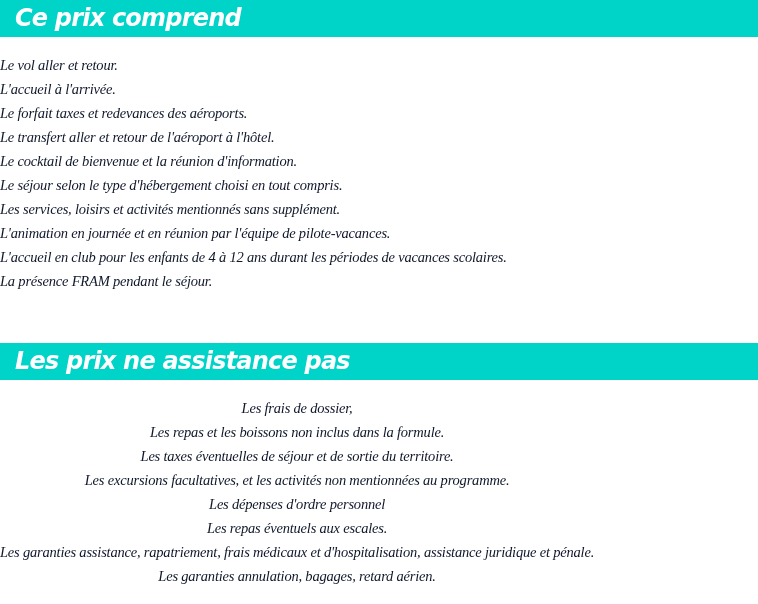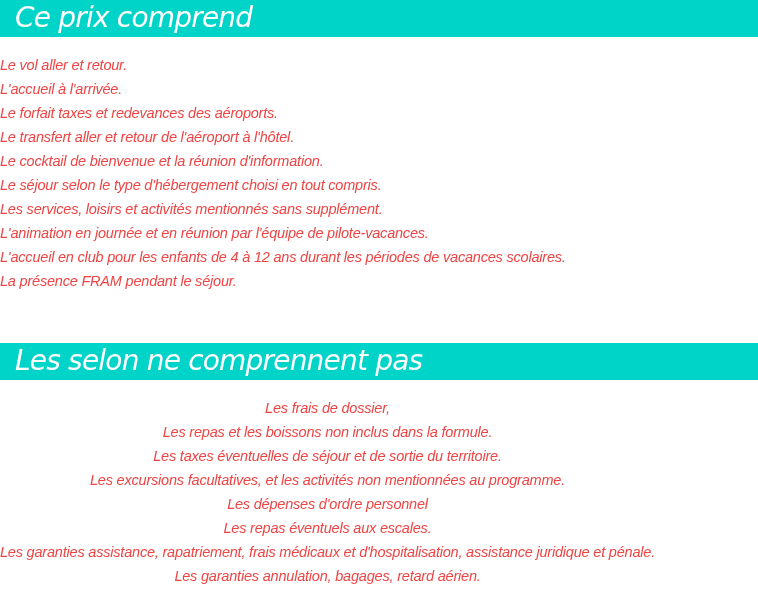--- a/index.html
+++ b/index.html
@@ -3,29 +3,29 @@
   <meta charset="utf-8">
   <style>
     html, body { margin: 0; padding: 0; background: #ffffff; }
     body { width: 758px; height: 604px; overflow: hidden; position: relative; font-family: "Liberation Sans", sans-serif; }
     .section-header {
       position: absolute; left: 0; width: 758px; height: 37px;
       background: #00D3C8;
     }
     .section-header .title {
       position: absolute; left: 15px; top: 4px;
-      color: #ffffff; font-size: 28px; font-style: italic; font-weight: normal;
+      color: #ffffff; font-size: 24px; font-style: italic; font-weight: bold;
       font-family: "DejaVu Sans", sans-serif; letter-spacing: -0.8px;
       line-height: 28px; white-space: nowrap;
     }
     .list { position: absolute; left: 0; margin: 0; padding: 0; list-style: none; }
     .list li {
       height: 24px; line-height: 24px; font-size: 14.5px; font-style: italic;
-      color: #ef4444; white-space: nowrap; letter-spacing: -0.2px;
-      font-family: Liberation Sans, sans-serif;
+      color: #0f172a; white-space: nowrap; letter-spacing: -0.2px;
+      font-family: Liberation Serif, serif;
     }
   </style>
 </head>
 <body>
 
 <div class="section-header" style="top:0;">
   <span class="title">Ce prix comprend</span>
 </div>
 
 <ul class="list" style="top:53px;">
@@ -35,21 +35,21 @@
   <li>Le transfert aller et retour de l'aéroport à l'hôtel.</li>
   <li>Le cocktail de bienvenue et la réunion d'information.</li>
   <li>Le séjour selon le type d'hébergement choisi en tout compris.</li>
   <li>Les services, loisirs et activités mentionnés sans supplément.</li>
   <li>L'animation en journée et en réunion par l'équipe de pilote-vacances.</li>
   <li>L'accueil en club pour les enfants de 4 à 12 ans durant les périodes de vacances scolaires.</li>
   <li>La présence FRAM pendant le séjour.</li>
 </ul>
 
 <div class="section-header" style="top:343px;">
-  <span class="title">Les selon ne comprennent pas</span>
+  <span class="title">Les prix ne assistance pas</span>
 </div>
 
 <ul class="list" style="top:396px;text-align:center;">
   <li>Les frais de dossier,</li>
   <li>Les repas et les boissons non inclus dans la formule.</li>
   <li>Les taxes éventuelles de séjour et de sortie du territoire.</li>
   <li>Les excursions facultatives, et les activités non mentionnées au programme.</li>
   <li>Les dépenses d'ordre personnel</li>
   <li>Les repas éventuels aux escales.</li>
   <li>Les garanties assistance, rapatriement, frais médicaux et d'hospitalisation, assistance juridique et pénale.</li>

